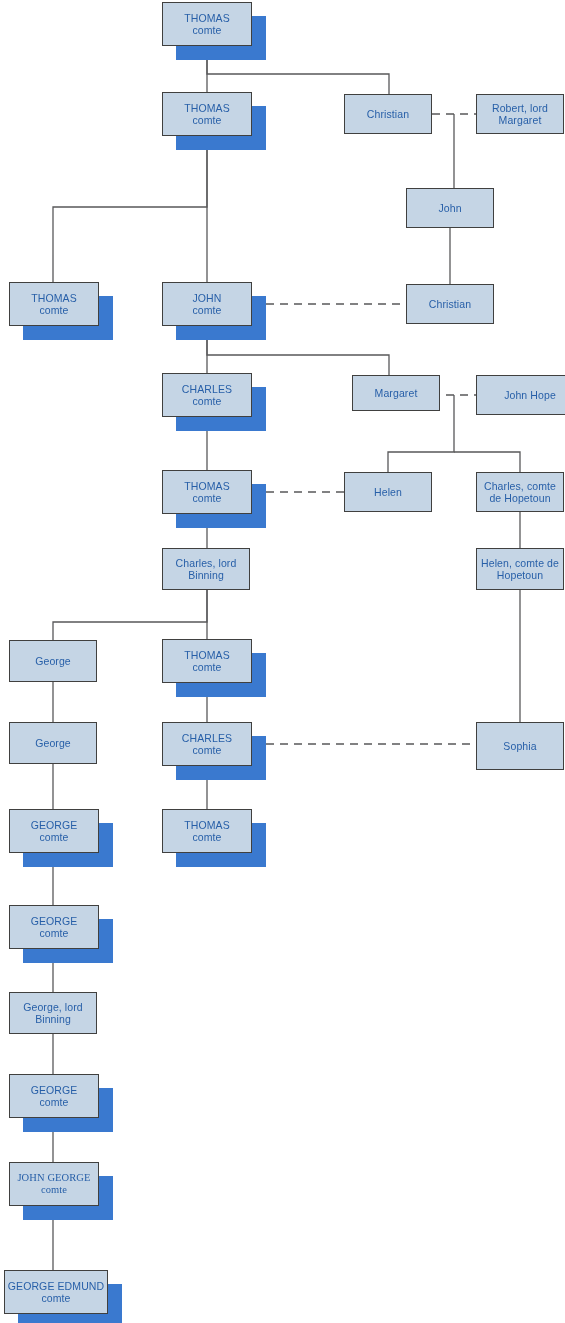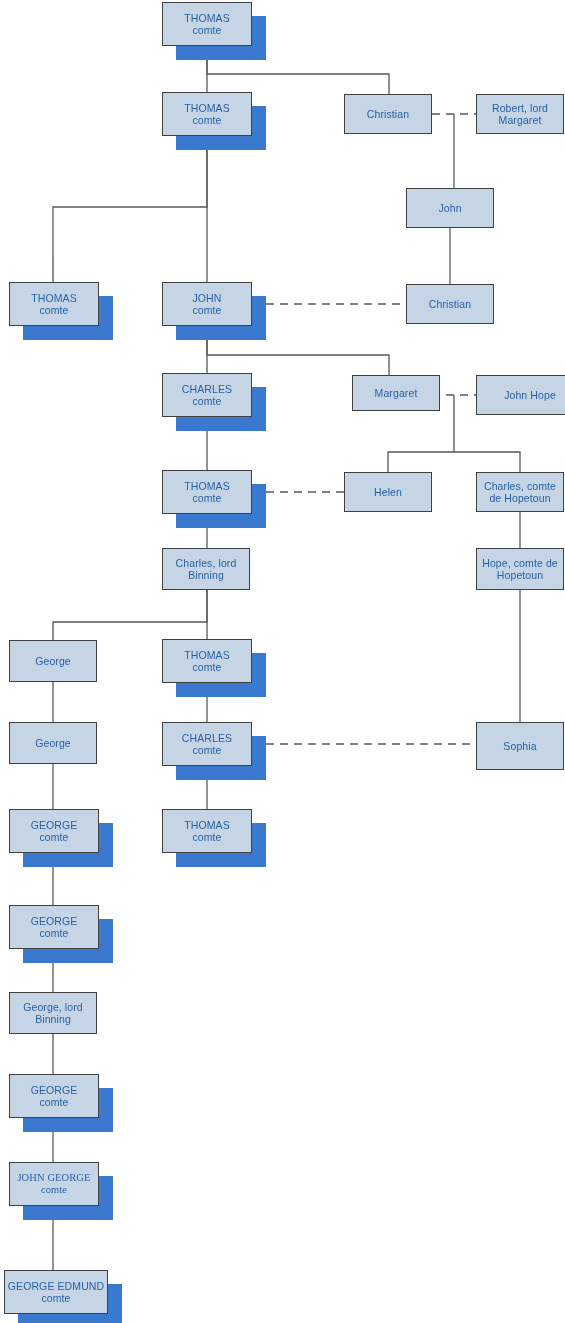--- a/index.html
+++ b/index.html
@@ -151,21 +151,21 @@
     </div>
     <div class="node" style="left: 476px; top: 472px; width: 88px; height: 40px; background: rgb(197, 213, 229); border-color: rgb(64, 64, 63); color: rgb(39, 95, 168);">
       <span class="ln">Charles, comte</span>
       <span class="ln">de Hopetoun</span>
     </div>
     <div class="node" style="left: 162px; top: 548px; width: 88px; height: 42px; background: rgb(197, 213, 229); border-color: rgb(64, 64, 63); color: rgb(39, 95, 168);">
       <span class="ln">Charles, lord</span>
       <span class="ln">Binning</span>
     </div>
     <div class="node" style="left: 476px; top: 548px; width: 88px; height: 42px; background: rgb(197, 213, 229); border-color: rgb(64, 64, 63); color: rgb(39, 95, 168);">
-      <span class="ln">Hope, comte de</span>
+      <span class="ln">Helen, comte de</span>
       <span class="ln">Hopetoun</span>
     </div>
     <div class="node" style="left: 9px; top: 640px; width: 88px; height: 42px; background: rgb(197, 213, 229); border-color: rgb(64, 64, 63); color: rgb(39, 95, 168);">
       <span class="ln">George</span>
     </div>
     <div class="node" style="left: 162px; top: 639px; width: 90px; height: 44px; background: rgb(197, 213, 229); border-color: rgb(64, 64, 63); color: rgb(39, 95, 168);">
       <span class="ln">THOMAS</span>
       <span class="ln">comte</span>
     </div>
     <div class="node" style="left: 9px; top: 722px; width: 88px; height: 42px; background: rgb(197, 213, 229); border-color: rgb(64, 64, 63); color: rgb(39, 95, 168);">

